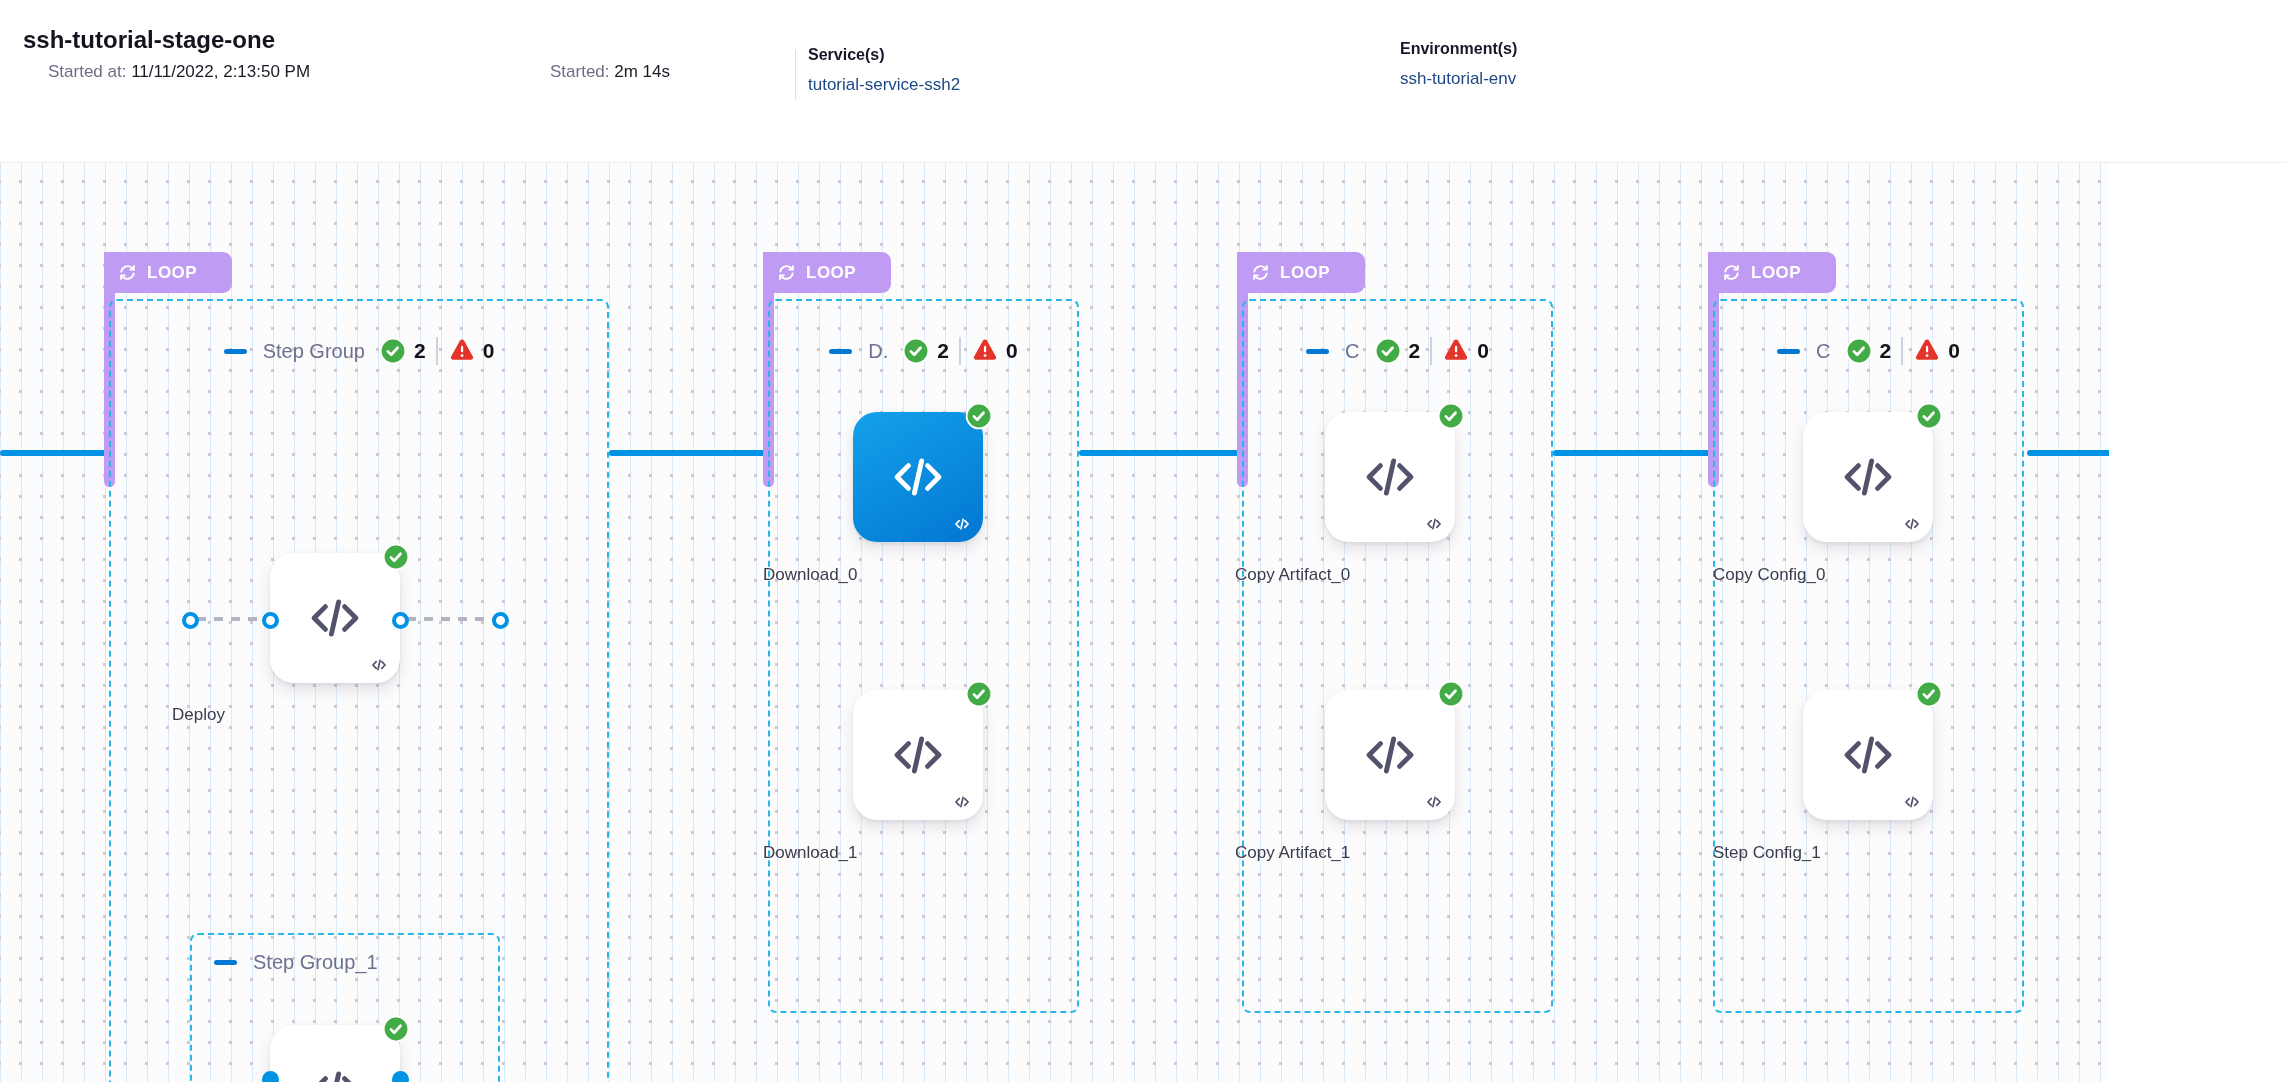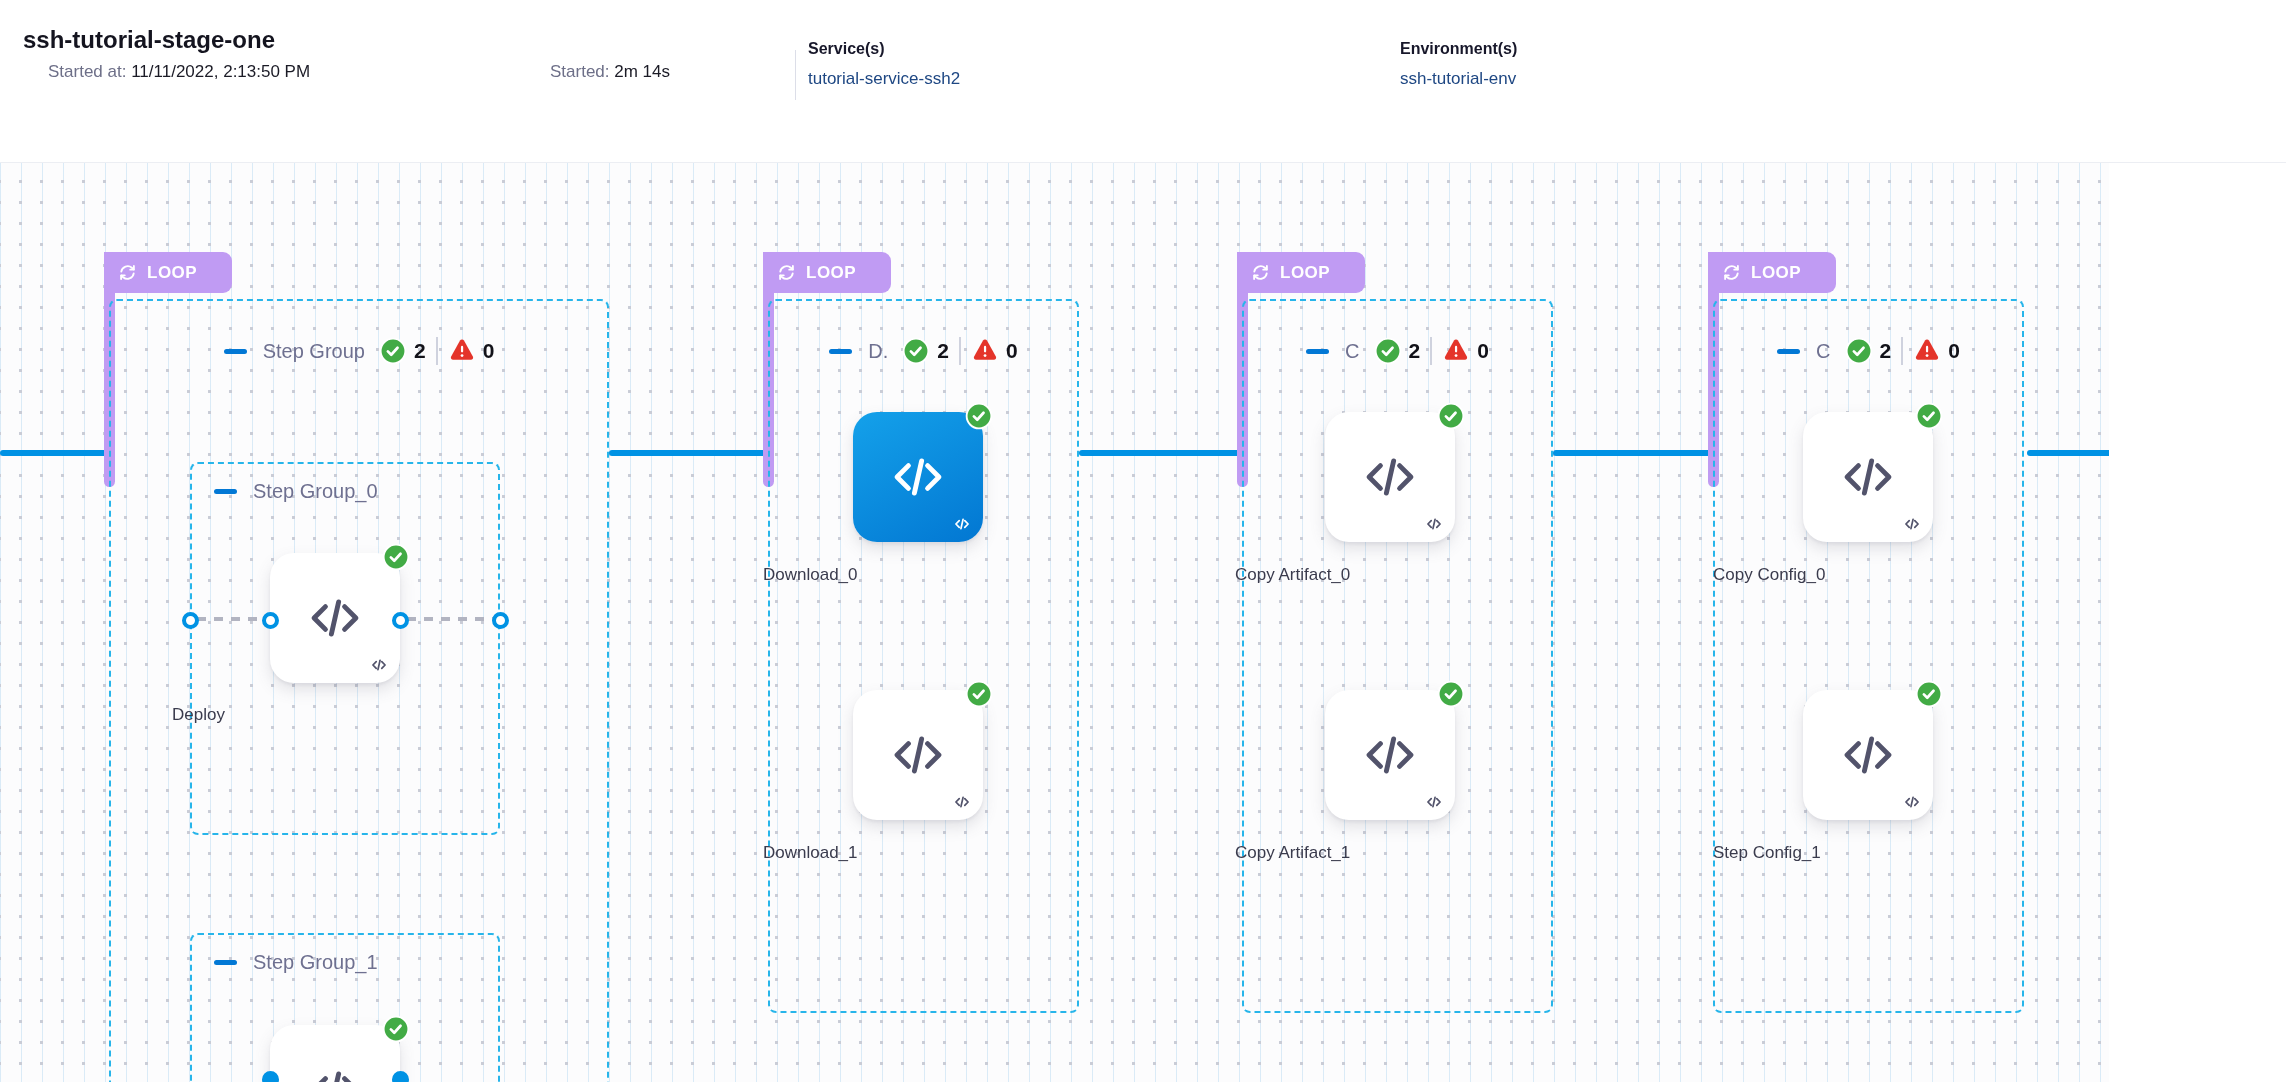--- a/index.html
+++ b/index.html
@@ -11,21 +11,21 @@
   .exec-header{position:absolute;left:0;top:0;width:2286px;height:163px;background:#ffffff;
     border-bottom:1px solid #eceef3;z-index:10;box-sizing:border-box;}
   .page-title{position:absolute;left:23px;top:26px;font-size:24px;font-weight:700;color:#14141f;}
   .meta-started{position:absolute;left:23px;top:62px;font-size:17px;color:#1b1b26;margin-left:25px;}
   .meta-duration{position:absolute;left:550px;top:62px;font-size:17px;color:#1b1b26;}
   .meta-lbl{color:#6d6f88;}
   .hdr-divider{position:absolute;left:795px;top:50px;width:1px;height:50px;background:#dcdee8;}
   .hdr-block{position:absolute;top:40px;}
   .hdr-block .blk-lbl{font-size:16px;font-weight:700;color:#17172a;display:block;}
   .hdr-block .blk-link{font-size:17px;color:#1e4783;display:block;margin-top:11px;cursor:pointer;}
-  .blk-svc{left:808px;} .blk-env{left:1400px;}
+  .blk-svc{left:808px;margin-top:6px;} .blk-env{left:1400px;}
 
   
   .canvas{position:absolute;left:0;top:163px;width:2109px;height:919px;overflow:hidden;
     background-color:#fcfcfd;
     background-image:
       radial-gradient(circle,#c9ccd6 1.4px,transparent 1.9px),
       linear-gradient(to right,rgba(130,190,230,.28) 1.5px,transparent 1.5px);
     background-size:21px 21px,21px 21px;
     background-position:10px 8px,0 0;}
   .flow-line{position:absolute;top:287px;height:6px;background:#0092e4;border-radius:3px;z-index:1;}
@@ -145,26 +145,20 @@
       <div class="vsep"></div>
       <svg width="28" height="26" viewBox="0 0 24 22">
           <path d="M10.3 2.1a1.95 1.95 0 0 1 3.4 0l7.6 13.6a1.95 1.95 0 0 1-1.7 2.9H4.4a1.95 1.95 0 0 1-1.7-2.9Z" fill="#e4342a"></path>
           <rect x="11.1" y="6.6" width="1.9" height="5.6" rx=".95" fill="#fff"></rect>
           <circle cx="12.05" cy="14.9" r="1.2" fill="#fff"></circle>
         </svg>
       <span class="cnt">0</span>
     </div>
   </div>
 
-  <div class="grp-box" style="left:190px;top:299px;width:310px;height:373px">
-    <div class="sg-header">
-      <div class="dash-ico"></div>
-      <span class="grp-title">Step Group_0</span>
-    </div>
-  </div>
 
   <div class="dash-conn" style="left:197px;width:66px"></div>
   <div class="dash-conn" style="left:407px;width:86px"></div>
   <div class="step-card" style="left:270px;top:390px">
     <svg width="62" height="62" viewBox="0 0 24 24" fill="none" stroke="#52536b" stroke-width="1.9" stroke-linecap="round" stroke-linejoin="round">
         <path d="M8.3 7.6 3.9 12l4.4 4.4"></path>
         <path d="M15.7 7.6 20.1 12l-4.4 4.4"></path>
         <path d="M13.4 5.8l-2.8 12.4"></path>
       </svg>
     <svg class="mini-ico" width="18" height="18" viewBox="0 0 24 24" fill="none" stroke="#52536b" stroke-width="2.3" stroke-linecap="round" stroke-linejoin="round">

